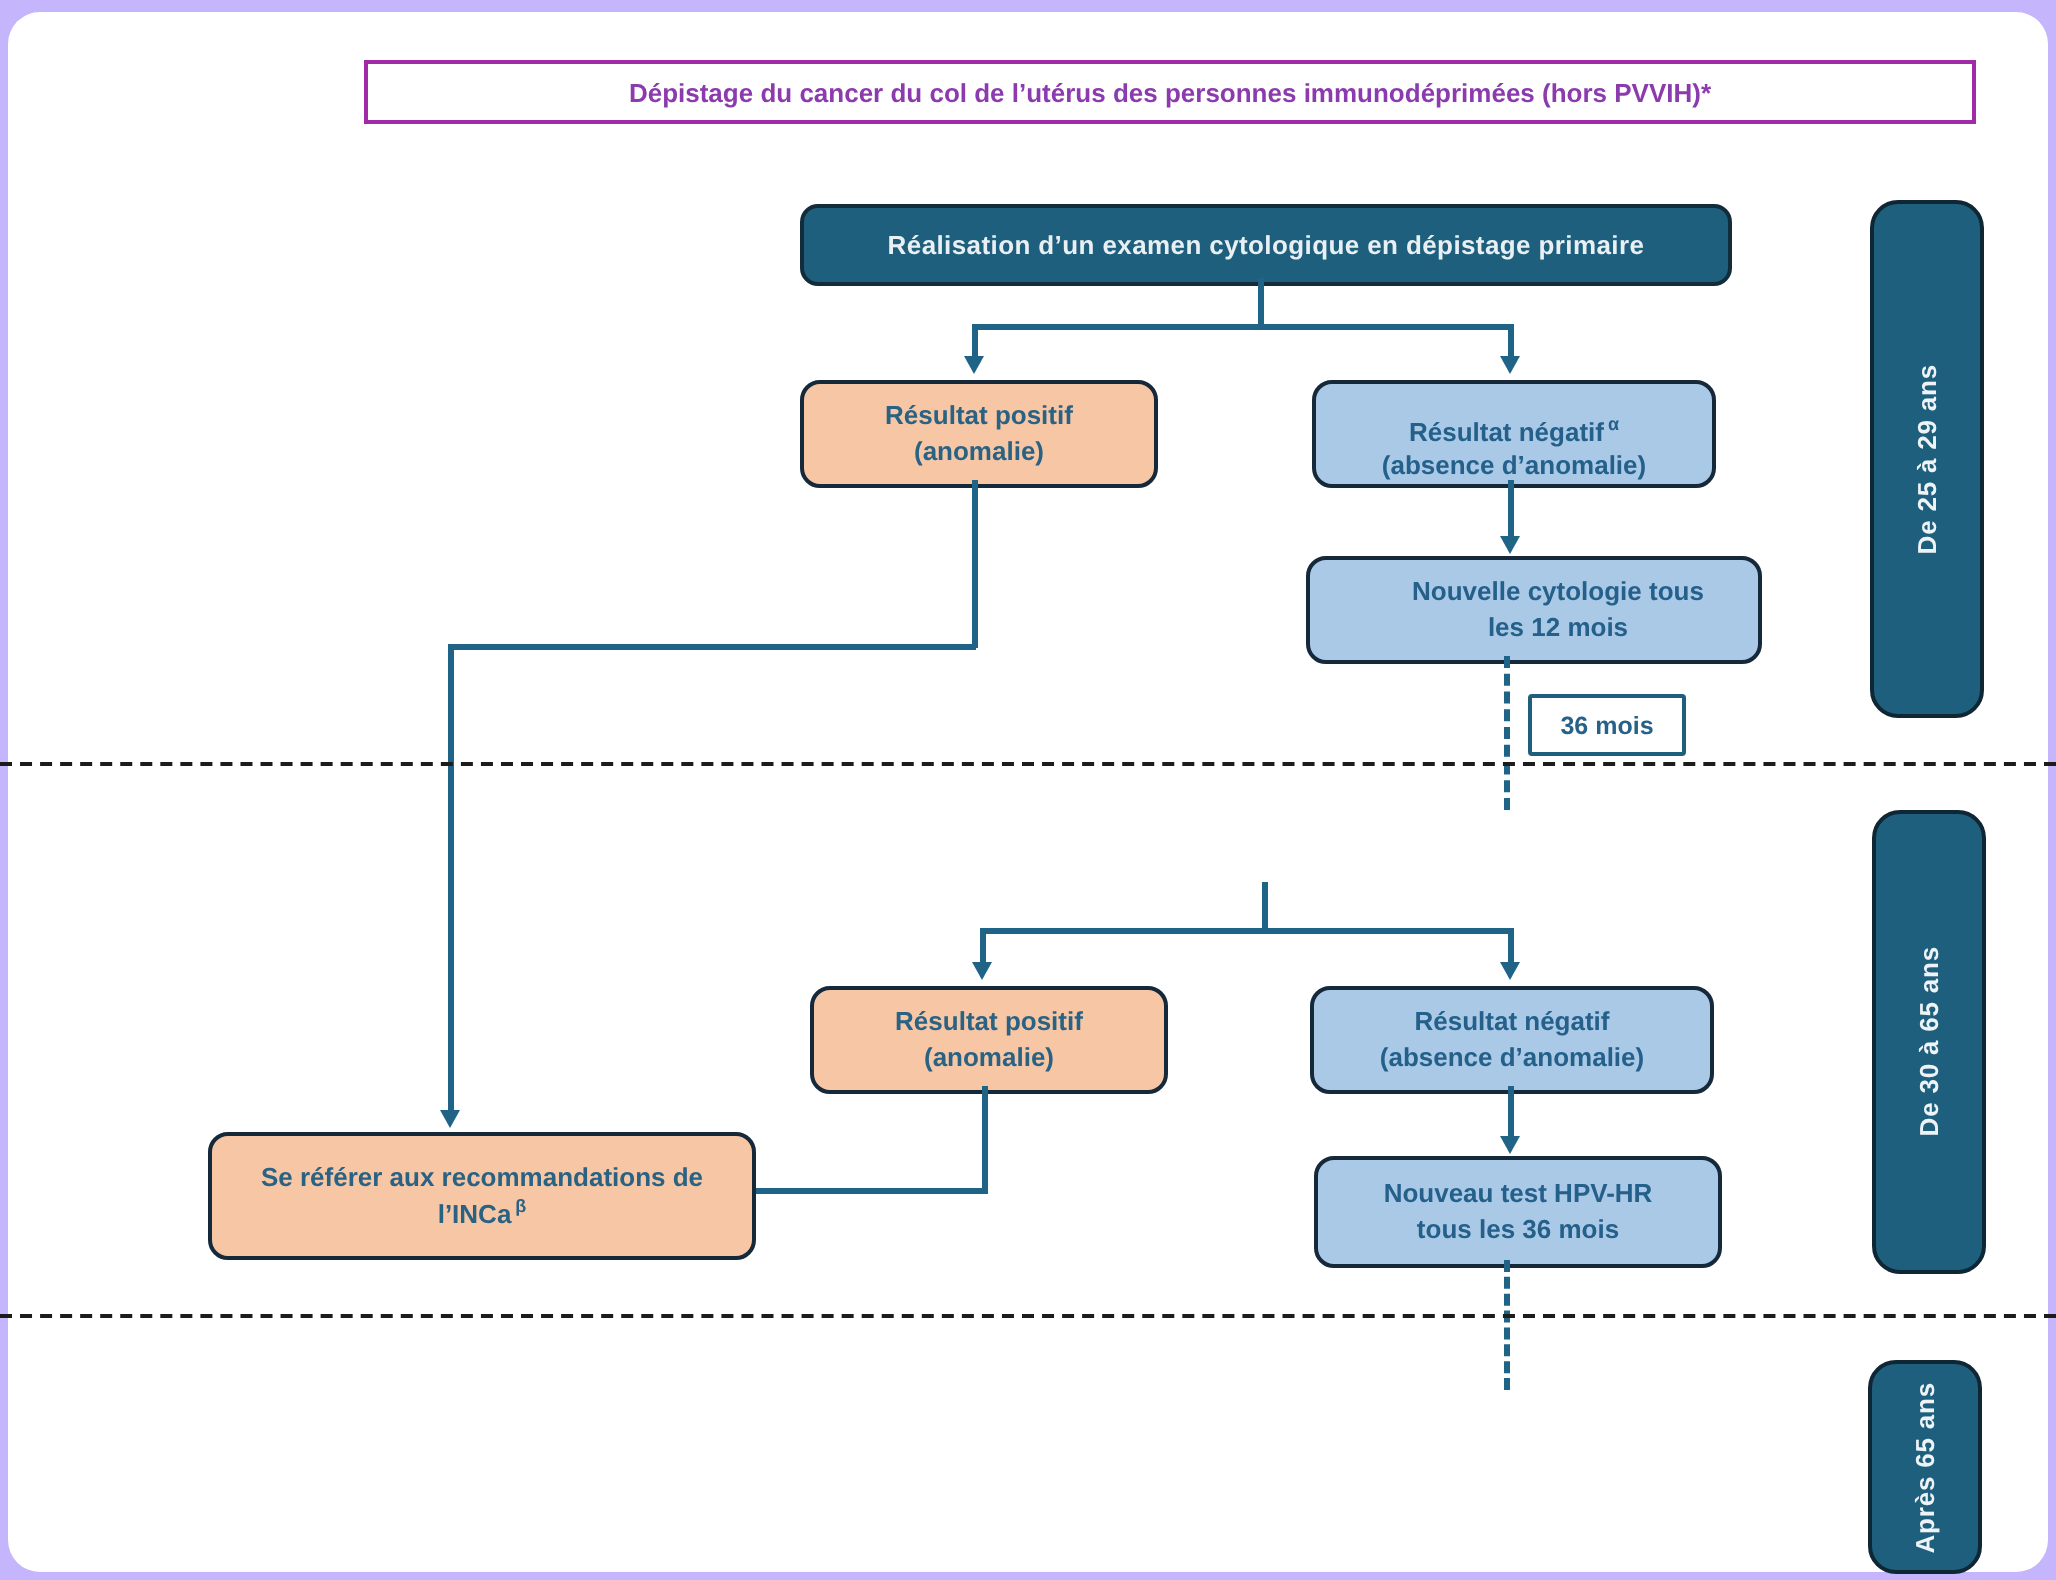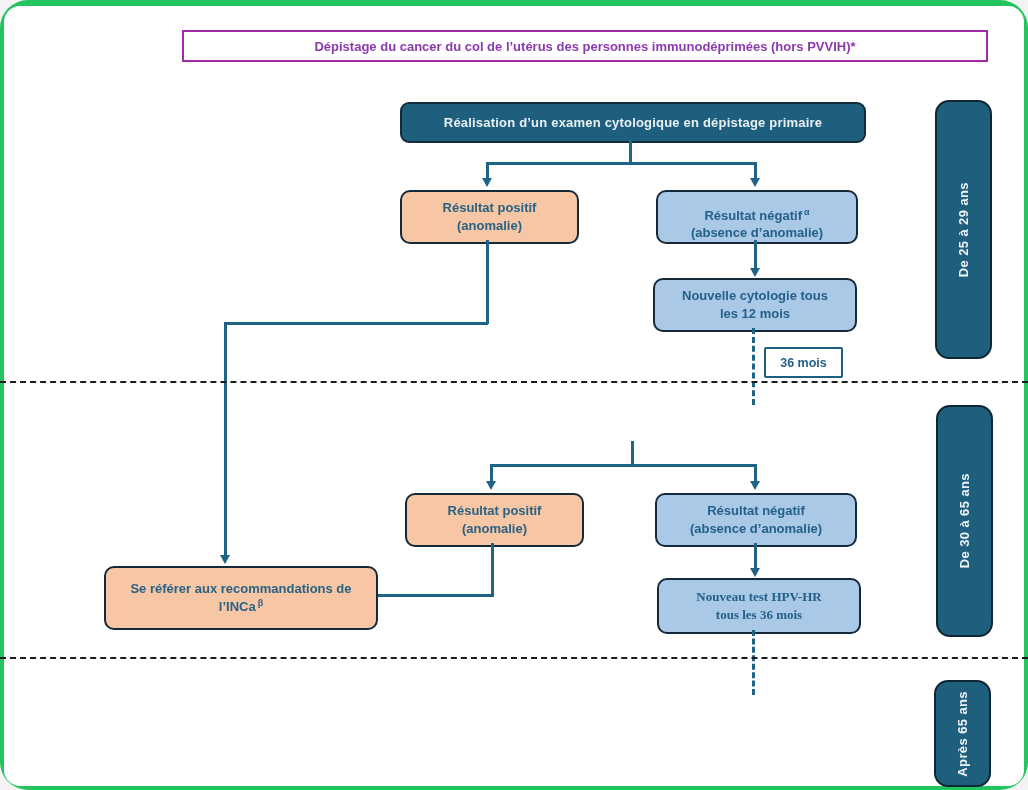--- a/index.html
+++ b/index.html
@@ -1,17 +1,17 @@
 <!DOCTYPE html>
 <html><head>
 <meta charset="utf-8">
 <style>
   html,body{margin:0;padding:0;background:#f3f3f3;}
   body{font-family:"Liberation Sans","DejaVu Sans",sans-serif;}
-  .page{position:relative;width:1028px;height:790px;background:#22c55e;overflow:hidden;border-radius:28px;}
+  .page{position:relative;width:1028px;height:790px;background:#c4b5fd;overflow:hidden;}
   .canvas{position:absolute;left:4px;top:6px;width:1020px;height:780px;background:#ffffff;border-radius:16px;}
 
   .title-box{position:absolute;left:182px;top:30px;width:802px;height:28px;
     border:2px solid #A12AA6;background:#ffffff;color:#8C3BAE;font-weight:600;font-size:13px;
     display:flex;align-items:center;justify-content:center;}
 
   .box{position:absolute;display:flex;flex-direction:column;justify-content:center;align-items:center;
     text-align:center;font-weight:700;font-size:13px;line-height:1.35;border-radius:10px;}
   .dark{background:#1E5F7E;border:2.5px solid #122C3B;color:#E9F0F4;border-radius:9px;letter-spacing:.2px;}
   .salmon{background:#F6C6A5;border:2.5px solid #15293A;color:#2A6284;}
@@ -59,21 +59,21 @@
     <span>Résultat positif</span>
     <span>(anomalie)</span>
   </div>
   <div class="box blue" style="left:656px;top:190px;width:198px;height:50px;justify-content:flex-end;">
     <span><span>Résultat négatif</span><sup>α</sup></span>
     <span>(absence d’anomalie)</span>
   </div>
 
   <div class="vline" style="left:754px;top:240px;height:30px;"></div>
   <div class="arrow-down" style="left:750px;top:268px;"></div>
-  <div class="box blue" style="left:653px;top:278px;width:200px;height:50px;">
+  <div class="box blue" style="left:653px;top:278px;width:200px;height:50px;padding-left:24px;">
     <span>Nouvelle cytologie tous</span>
     <span>les 12 mois</span>
   </div>
 
   <div class="vdash" style="left:752px;top:328px;height:77px;"></div>
   <div class="mini" style="left:764px;top:347px;width:75px;height:27px;justify-content:center;">
     <span>36 mois</span>
   </div>
 
   <div class="vline" style="left:486px;top:240px;height:84px;"></div>
@@ -99,21 +99,21 @@
     <span>Résultat positif</span>
     <span>(anomalie)</span>
   </div>
   <div class="box blue" style="left:655px;top:493px;width:198px;height:50px;">
     <span>Résultat négatif</span>
     <span>(absence d’anomalie)</span>
   </div>
 
   <div class="vline" style="left:754px;top:543px;height:28px;"></div>
   <div class="arrow-down" style="left:750px;top:568px;"></div>
-  <div class="box blue" style="left:657px;top:578px;width:200px;height:52px;font-family:Liberation Serif, serif;">
+  <div class="box blue" style="left:657px;top:578px;width:200px;height:52px;">
     <span>Nouveau test HPV-HR</span>
     <span>tous les 36 mois</span>
   </div>
 
   <div class="vline" style="left:491px;top:543px;height:54px;"></div>
   <div class="hline" style="left:374px;top:594px;width:119px;"></div>
   <div class="arrow-left" style="left:365px;top:590px;"></div>
 
   <div class="box salmon" style="left:84px;top:566px;width:270px;height:60px;margin-left:20px;">
     <span>Se référer aux recommandations de</span>

